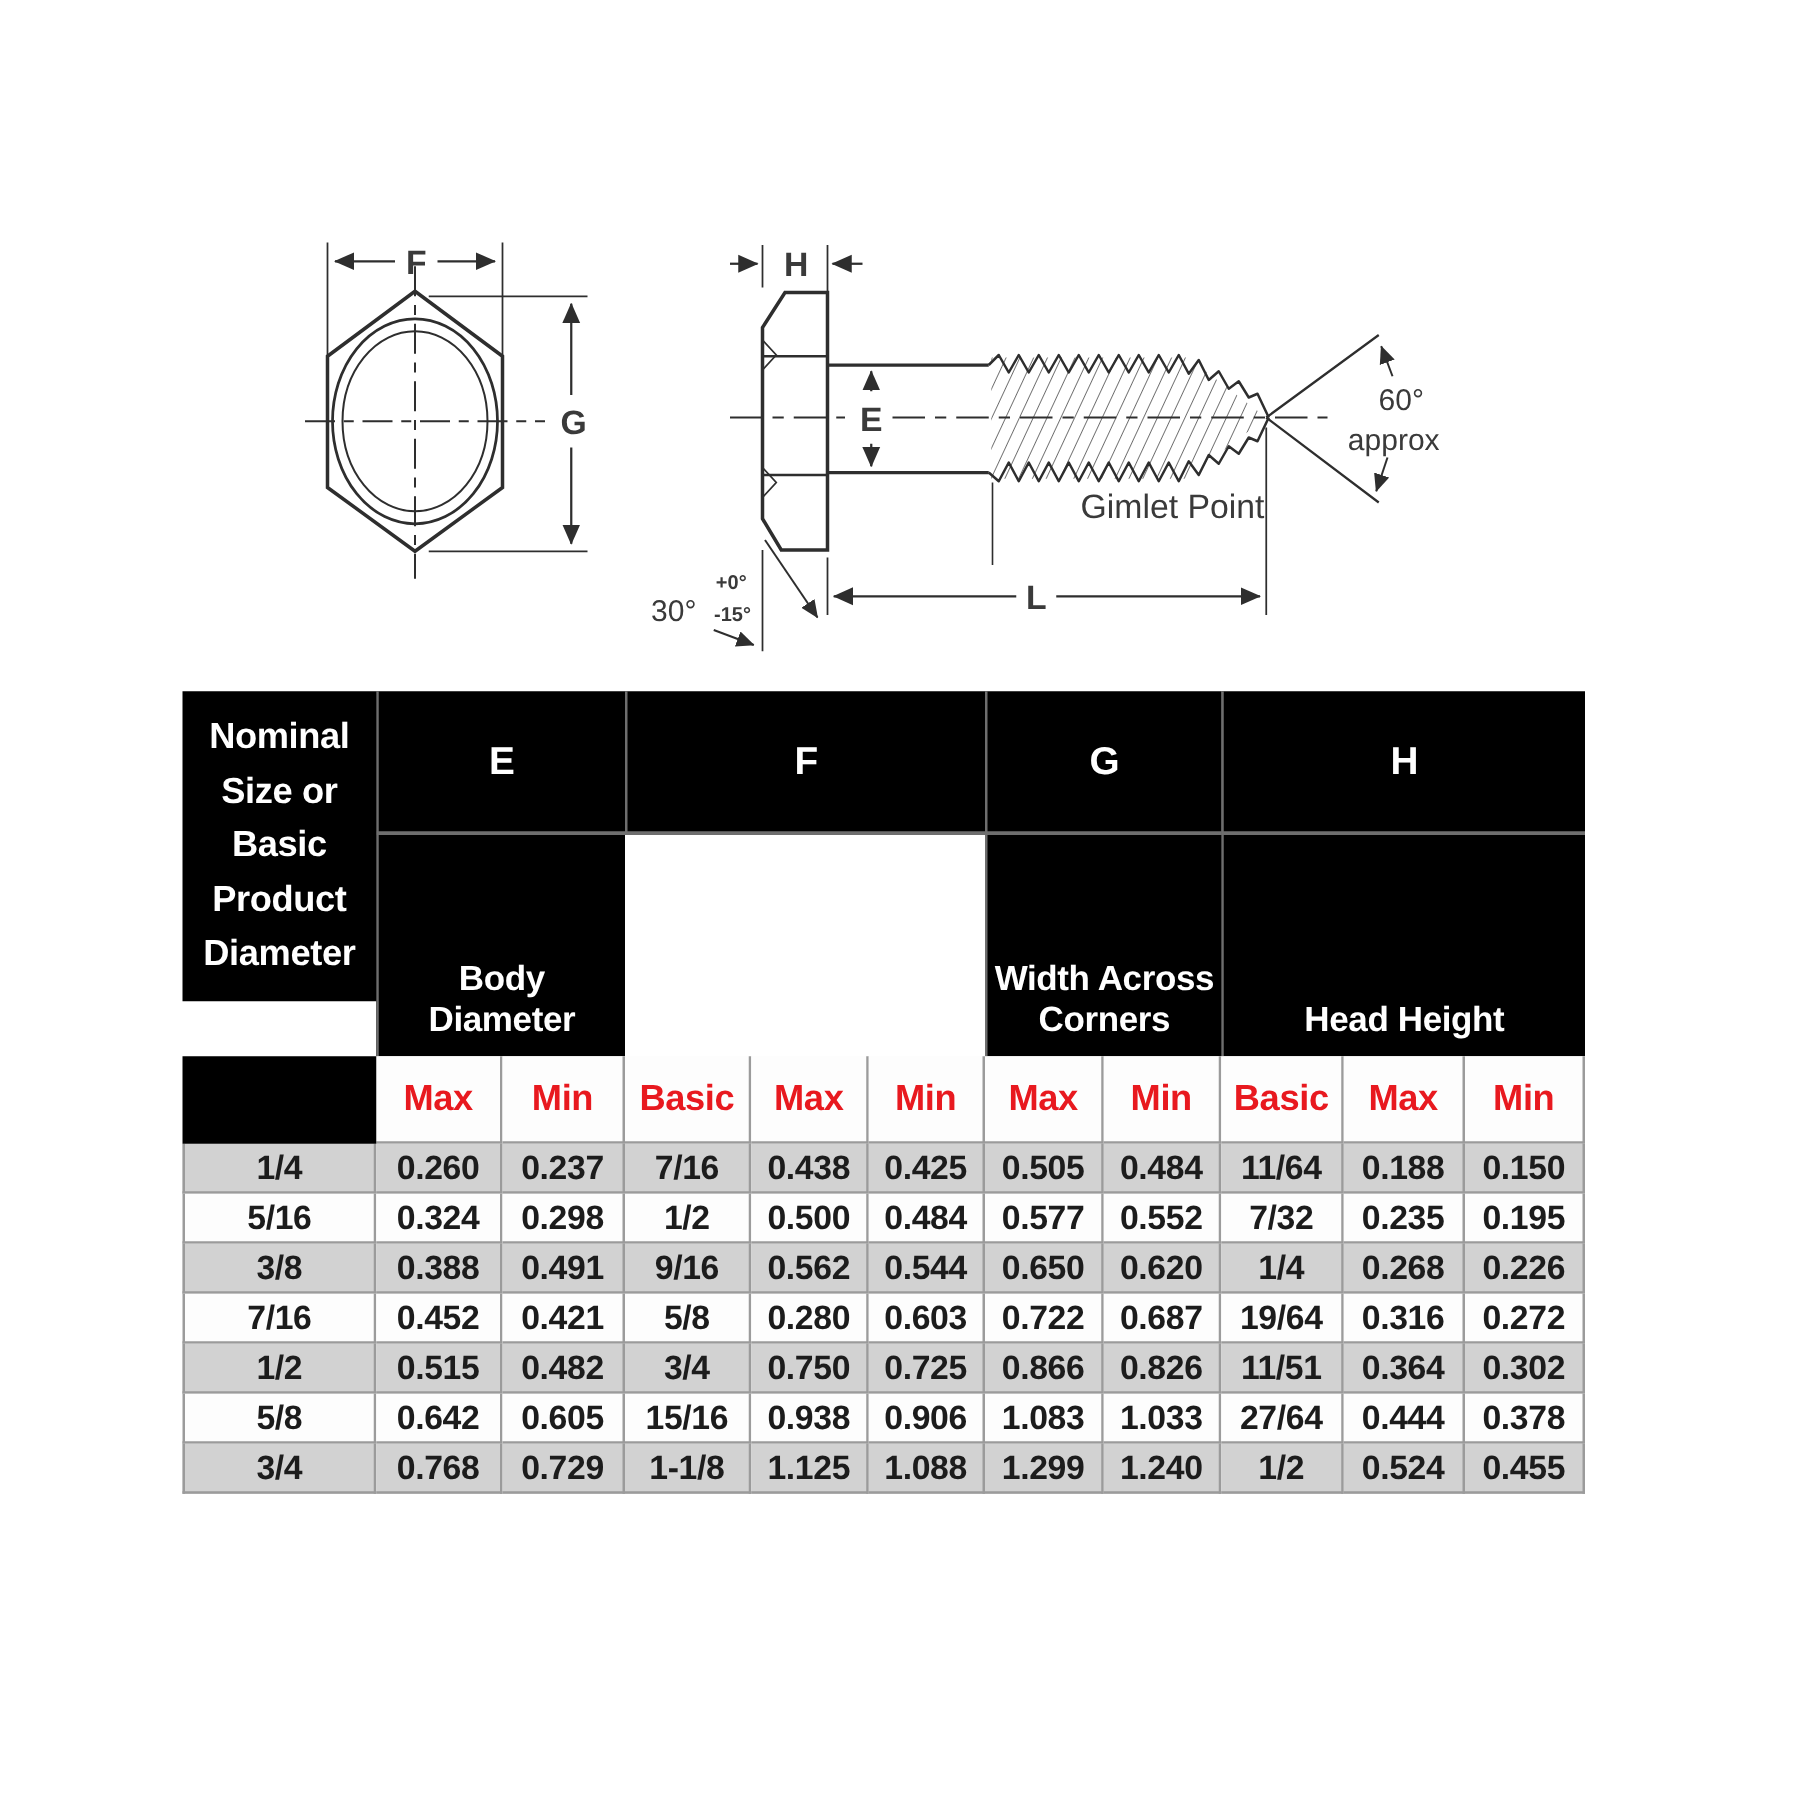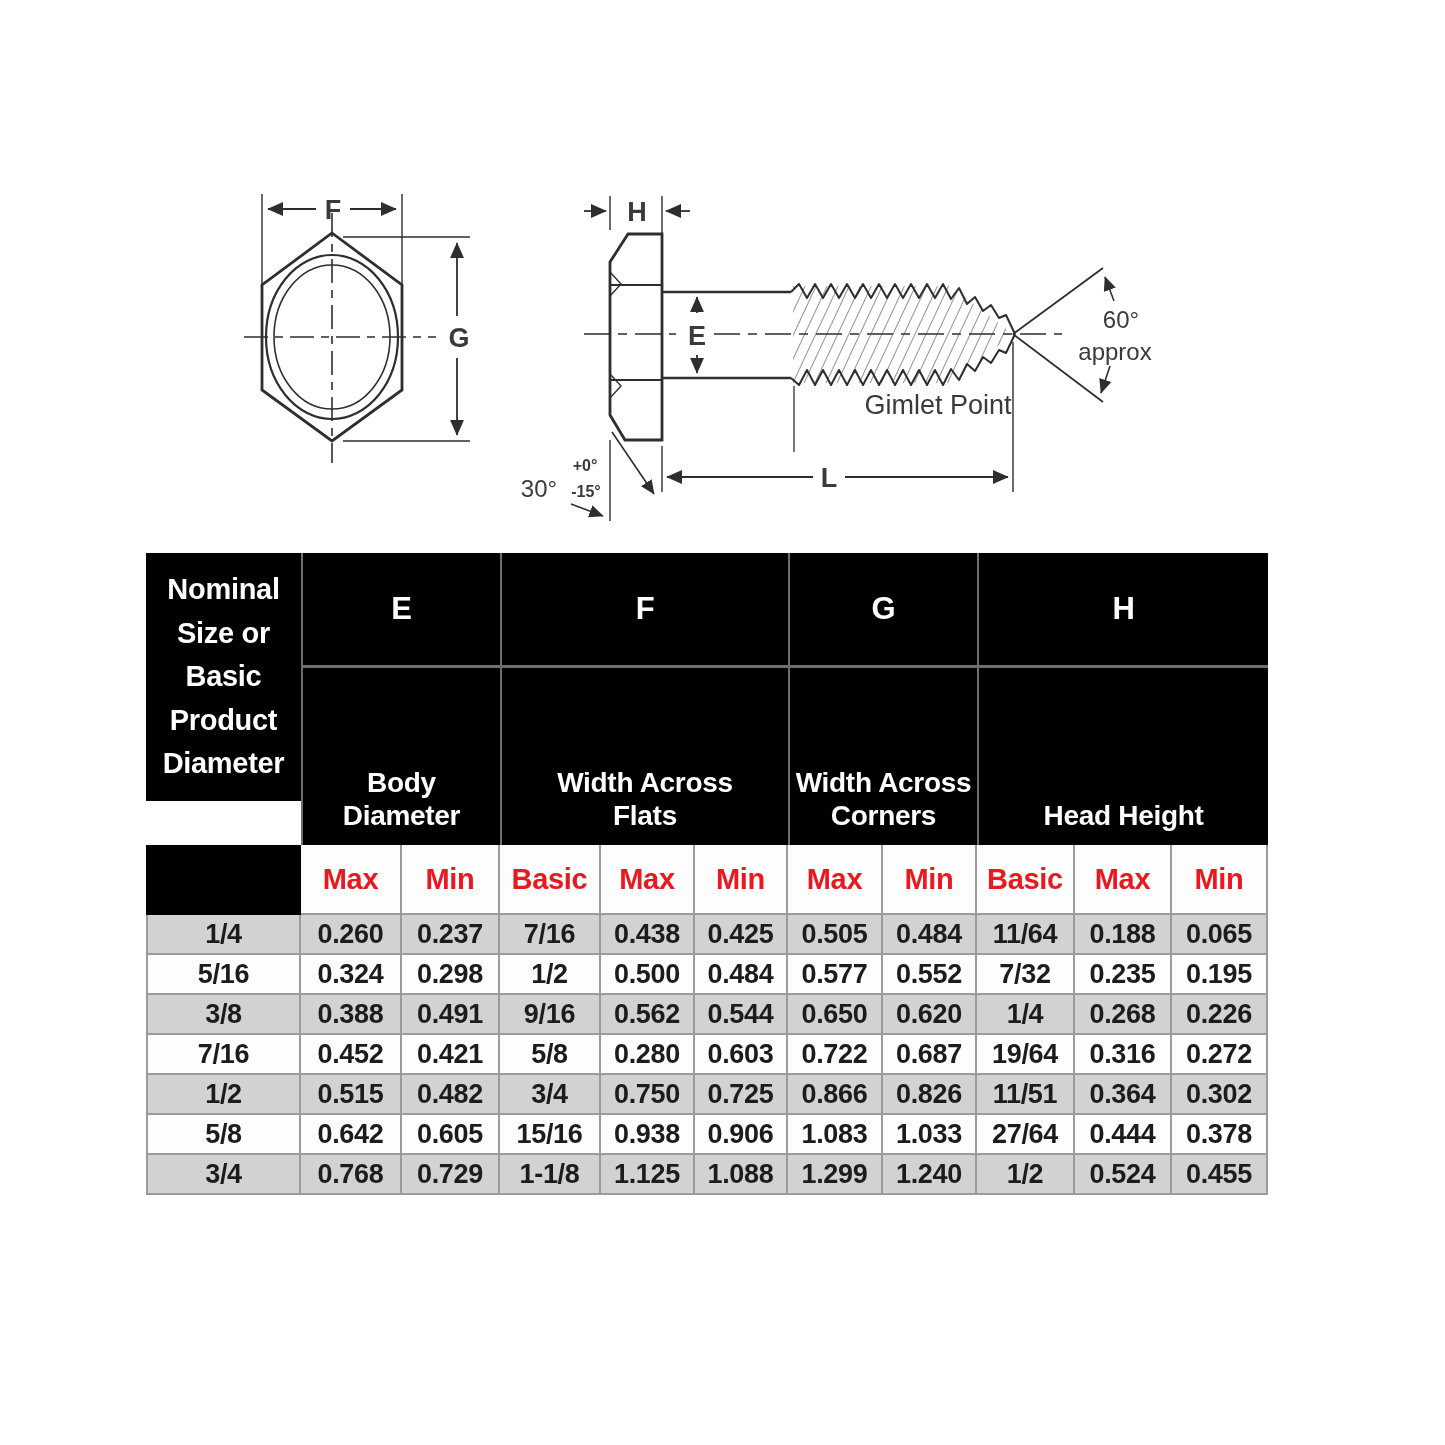--- a/index.html
+++ b/index.html
@@ -168,23 +168,20 @@
     <div class="hdr-top">
       <div class="corner">
         <span>Nominal Size or Basic Product Diameter</span>
       </div>
       <div class="lettercell" style="grid-column:2;grid-row:1;">E</div>
       <div class="lettercell" style="grid-column:3;grid-row:1;">F</div>
       <div class="lettercell" style="grid-column:4;grid-row:1;">G</div>
       <div class="lettercell" style="grid-column:5;grid-row:1;">H</div>
       <div class="desccell narrow" style="grid-column:2;grid-row:2;">
         <span>Body Diameter</span>
-      </div>
-      <div class="desccell" style="grid-column:3;grid-row:2;">
-        <span>Width Across Flats</span>
       </div>
       <div class="desccell" style="grid-column:5;grid-row:2;">
         <span>Head Height</span>
       </div>
       <div class="desccell" style="grid-column:4;grid-row:2;">
         <span>Width Across Corners</span>
       </div>
     </div>
 
     <div class="red-row">
@@ -206,21 +203,21 @@
           <div class="tcell first">1/4</div>
           <div class="tcell">0.260</div>
           <div class="tcell">0.237</div>
           <div class="tcell">7/16</div>
           <div class="tcell">0.438</div>
           <div class="tcell">0.425</div>
           <div class="tcell">0.505</div>
           <div class="tcell">0.484</div>
           <div class="tcell">11/64</div>
           <div class="tcell">0.188</div>
-          <div class="tcell">0.065</div>
+          <div class="tcell">0.150</div>
         </div>
         <div class="trow plain">
           <div class="tcell first">5/16</div>
           <div class="tcell">0.324</div>
           <div class="tcell">0.298</div>
           <div class="tcell">1/2</div>
           <div class="tcell">0.500</div>
           <div class="tcell">0.484</div>
           <div class="tcell">0.577</div>
           <div class="tcell">0.552</div>

